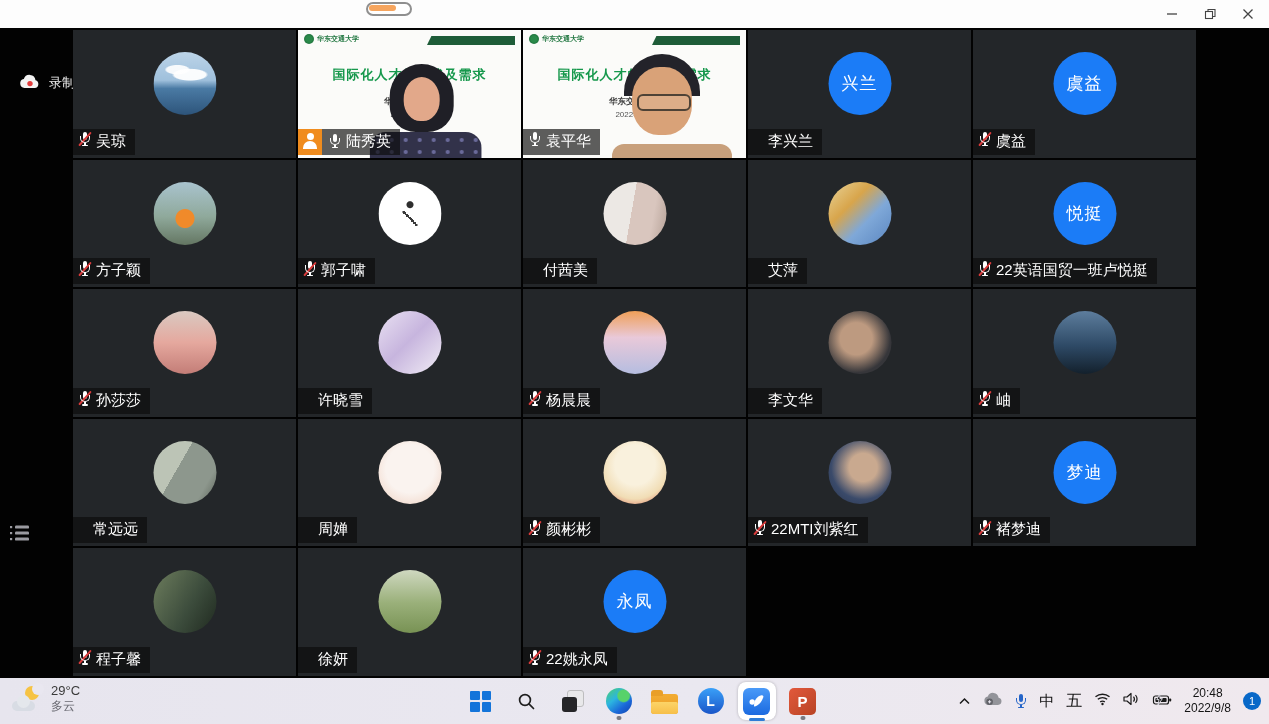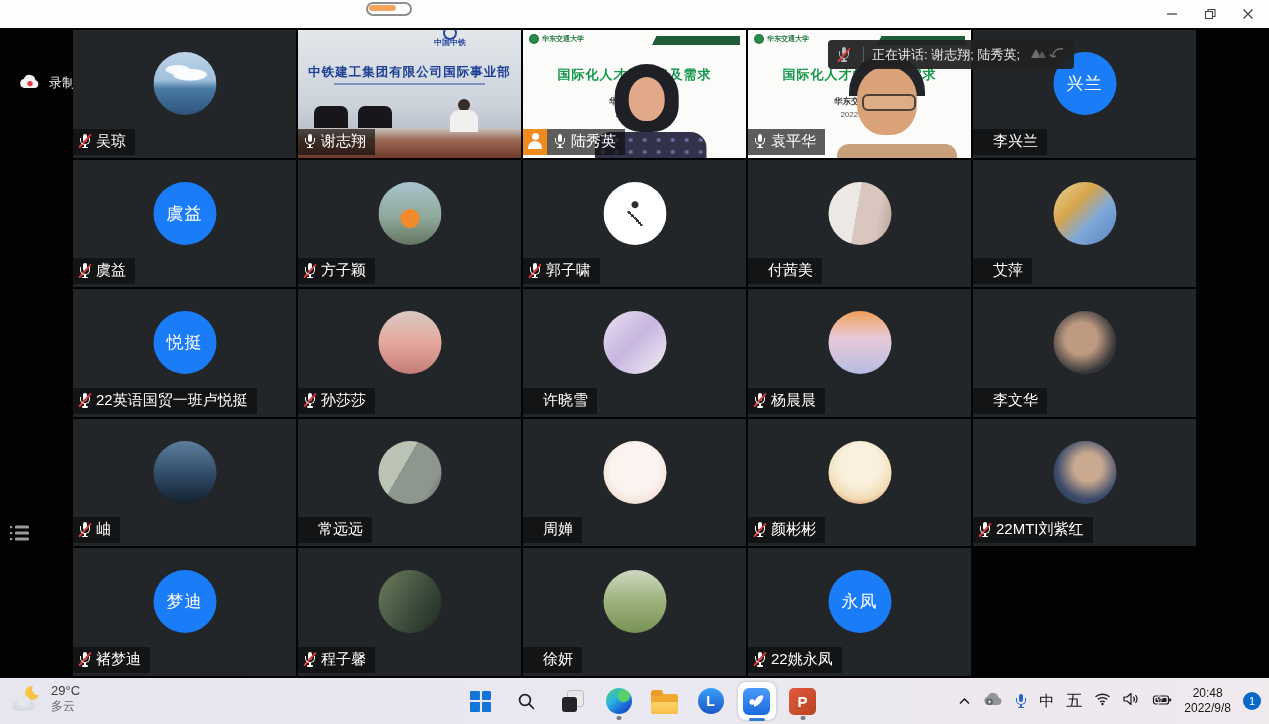--- a/index.html
+++ b/index.html
@@ -37,21 +37,21 @@
   .a15{background:linear-gradient(180deg,#5d7d9d 0%,#2e4a66 55%,#13202c 100%);}
   .a16{background:linear-gradient(120deg,#bcc4b6 0 40%,#8d978d 40% 78%,#596157 100%);}
   .a17{background:radial-gradient(circle at 50% 44%,#faf3ef 0 24px,#f2dacd 40px,#eac6ba 100%);}
   .a18{background:radial-gradient(circle at 50% 38%,#f9f1dd 0 20px,#f1ddb5 34px,#d85a4a 100%);}
   .a19{background:radial-gradient(circle at 55% 42%,#c9a98f 0 14px,#3a4a6a 32px,#283349 100%);}
   .a21{background:linear-gradient(120deg,#6d7d5d 0%,#3c4c3c 58%,#1f291f 100%);}
   .a22{background:linear-gradient(180deg,#cfd8c0 0%,#9ab07a 52%,#789254 100%);}
   .a24{background:linear-gradient(180deg,#ced7eb 0%,#b9c4e4 50%,#dde3f1 100%);}
 
   
-  .nm{position:absolute;left:0;bottom:3px;display:flex;align-items:center;background:rgba(10,10,10,.66);
+  .nm{position:absolute;left:0;bottom:3px;display:flex;background:rgba(10,10,10,.66);
       color:#fff;font-size:15px;padding:3px 9px 4px 5px;white-space:nowrap;max-width:100%;box-sizing:border-box;}
   .nm.noicon{padding-left:20px;}
   .nm.with-badge{padding:0;background:transparent;}
   .nm-inner{display:flex;align-items:center;background:rgba(10,10,10,.66);padding:3px 9px 4px 6px;}
   .host-badge{position:relative;width:24px;align-self:stretch;background:#f08c1e;flex:none;}
   .host-badge i{position:absolute;background:#fff;}
   .hb-head{top:4px;left:8.5px;width:7px;height:7px;border-radius:50%;}
   .hb-body{top:12.5px;left:5px;width:14px;height:8px;border-radius:7px 7px 0 0;}
 
   
@@ -197,38 +197,20 @@
     <div class="grid">
 
       <div class="tile">
         <span class="avatar a0"></span>
         <span class="nm">
             <span class="mic muted"><i></i><u></u></span>
             <span>吴琼</span>
           </span>
       </div>
 
-      <div class="tile speaking">
-        <div class="scene room">
-          <span class="room-logo">中国中铁</span>
-          <div class="room-org">中铁建工集团有限公司国际事业部</div>
-          <div class="room-sub"></div>
-          <div class="chair c1"></div>
-          <div class="chair c2"></div>
-          <div class="room-table"></div>
-          <div class="room-person">
-              <i class="rp-head"></i>
-              <i class="rp-body"></i>
-            </div>
-        </div>
-        <span class="nm">
-            <span class="mic"><i></i></span>
-            <span>谢志翔</span>
-          </span>
-      </div>
 
       <div class="tile">
         <div class="scene slide">
           <div class="slide-head">
               <span class="slide-logo"></span>
               <span class="slide-school">华东交通大学</span>
             </div>
           <div class="slide-ribbon"></div>
           <div class="slide-title">国际化人才的现状及需求</div>
           <div class="slide-sub">华东交通大学</div>
@@ -416,30 +398,20 @@
             <b class="init">永凤</b>
           </span>
         <span class="nm">
             <span class="mic muted"><i></i><u></u></span>
             <span>22姚永凤</span>
           </span>
       </div>
 
     </div>
 
-    <div class="banner">
-      <span class="mic gray muted"><i></i><u></u></span>
-      <span class="bdiv"></span>
-      <span>正在讲话: 谢志翔; 陆秀英;</span>
-      <span><svg width="38" height="16" viewBox="0 0 38 16">
-            <polygon points="3,13 8,4 13,13" fill="#6e6e6e"></polygon>
-            <polygon points="10,13 14,6 18,13" fill="#5a5a5a"></polygon>
-            <path d="M35 4C28 3 25 7 24.5 12M24.5 12l-2.6-2.6M24.5 12l3.3-1" stroke="#6e6e6e" stroke-width="1.5" fill="none"></path>
-          </svg></span>
-    </div>
 
   </div>
 
   <div class="tb">
 
     <div class="wx">
       <span class="wx-ic">
           <i class="moon"></i>
           <i class="cloudw"></i>
         </span>

